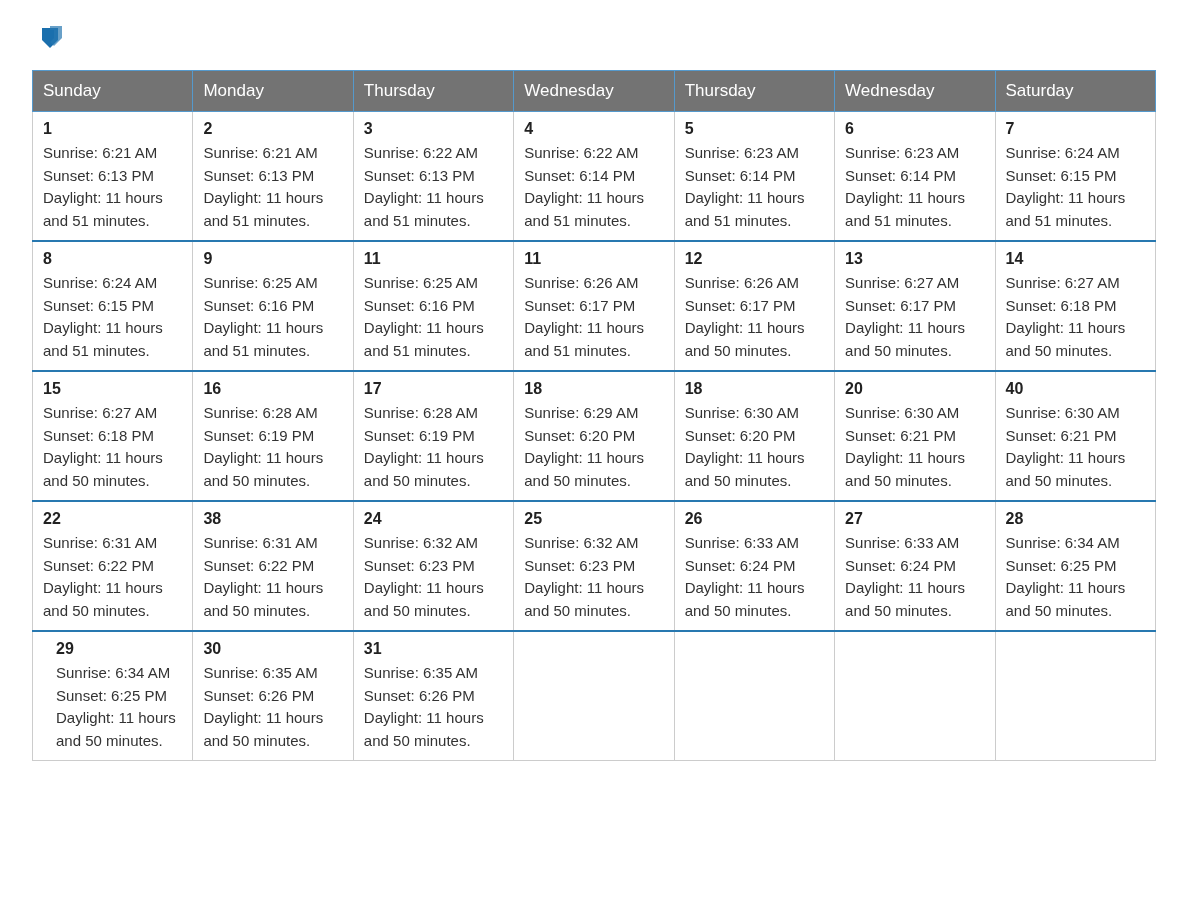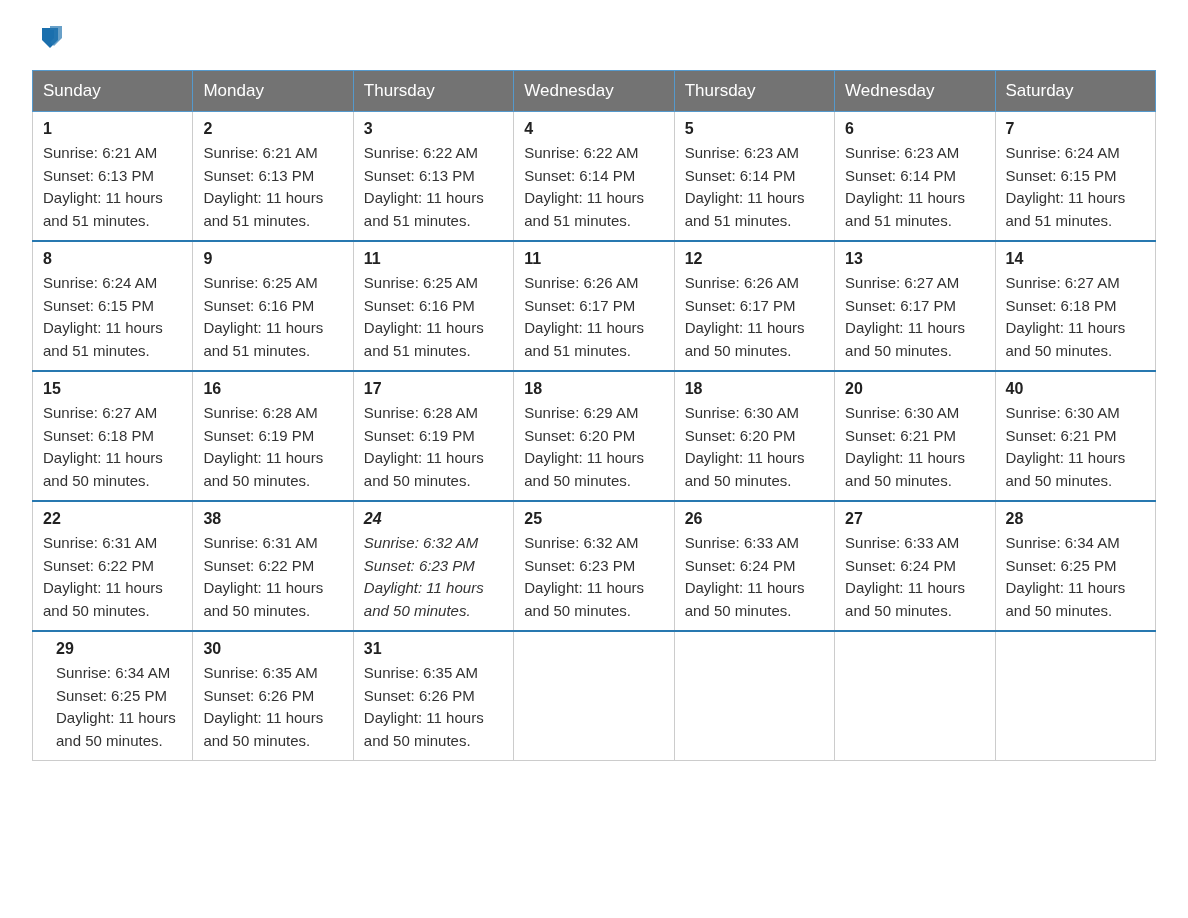--- a/index.html
+++ b/index.html
@@ -216,21 +216,21 @@
       </tr>
       <tr class="row-divider">
         <td style="height: 110px;">
           <span class="day-number">22</span>
           <div class="day-info">Sunrise: 6:31 AM<br>Sunset: 6:22 PM<br>Daylight: 11 hours<br>and 50 minutes.</div>
         </td>
         <td style="height: 110px;">
           <span class="day-number">38</span>
           <div class="day-info">Sunrise: 6:31 AM<br>Sunset: 6:22 PM<br>Daylight: 11 hours<br>and 50 minutes.</div>
         </td>
-        <td style="height: 110px; font-style: italic;">
+        <td style="height: 110px;">
           <span class="day-number">24</span>
           <div class="day-info">Sunrise: 6:32 AM<br>Sunset: 6:23 PM<br>Daylight: 11 hours<br>and 50 minutes.</div>
         </td>
         <td style="height: 110px;">
           <span class="day-number">25</span>
           <div class="day-info">Sunrise: 6:32 AM<br>Sunset: 6:23 PM<br>Daylight: 11 hours<br>and 50 minutes.</div>
         </td>
         <td style="height: 110px;">
           <span class="day-number">26</span>
           <div class="day-info">Sunrise: 6:33 AM<br>Sunset: 6:24 PM<br>Daylight: 11 hours<br>and 50 minutes.</div>

